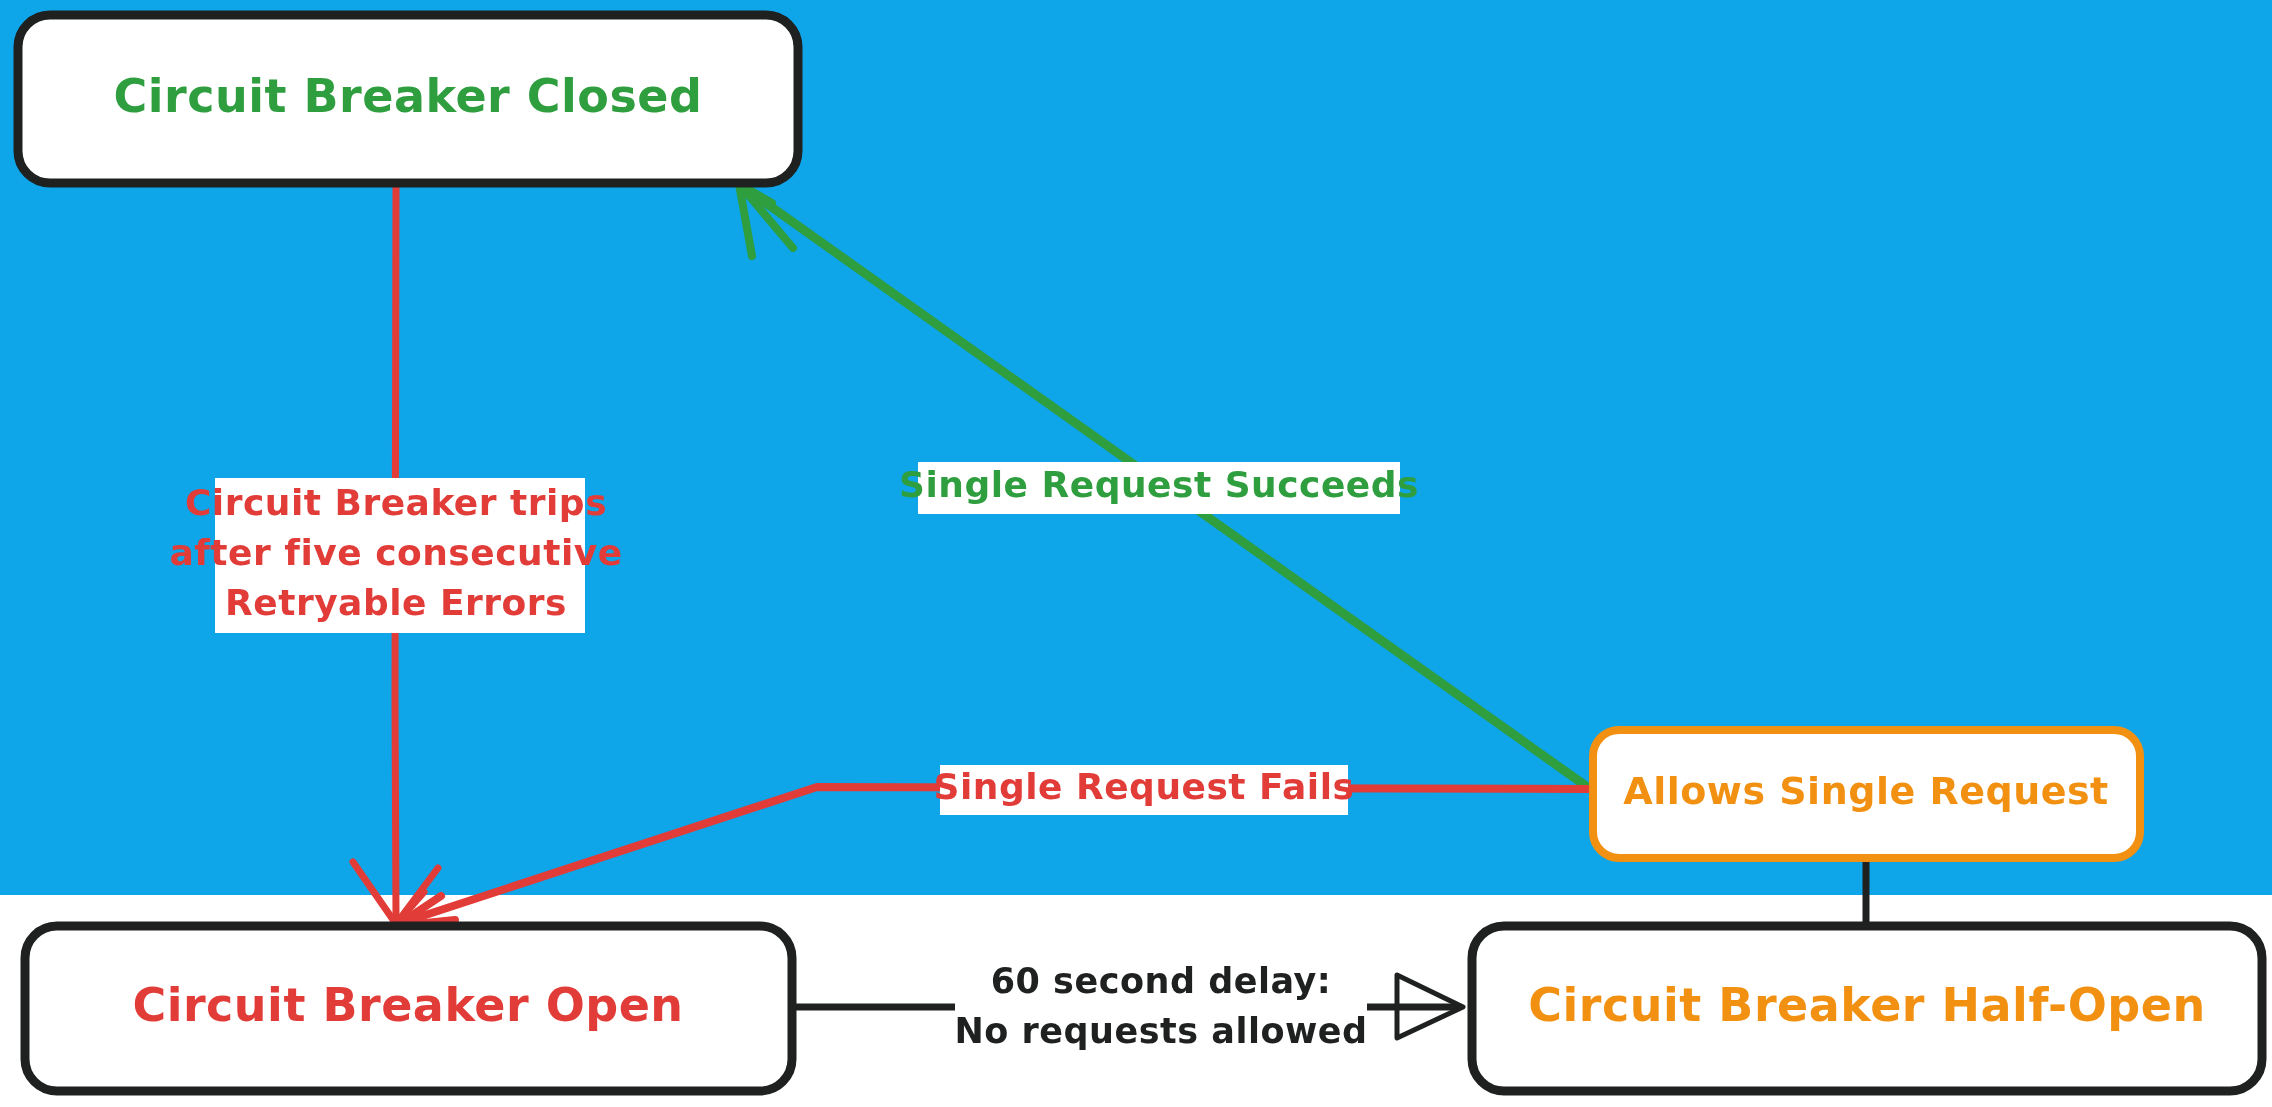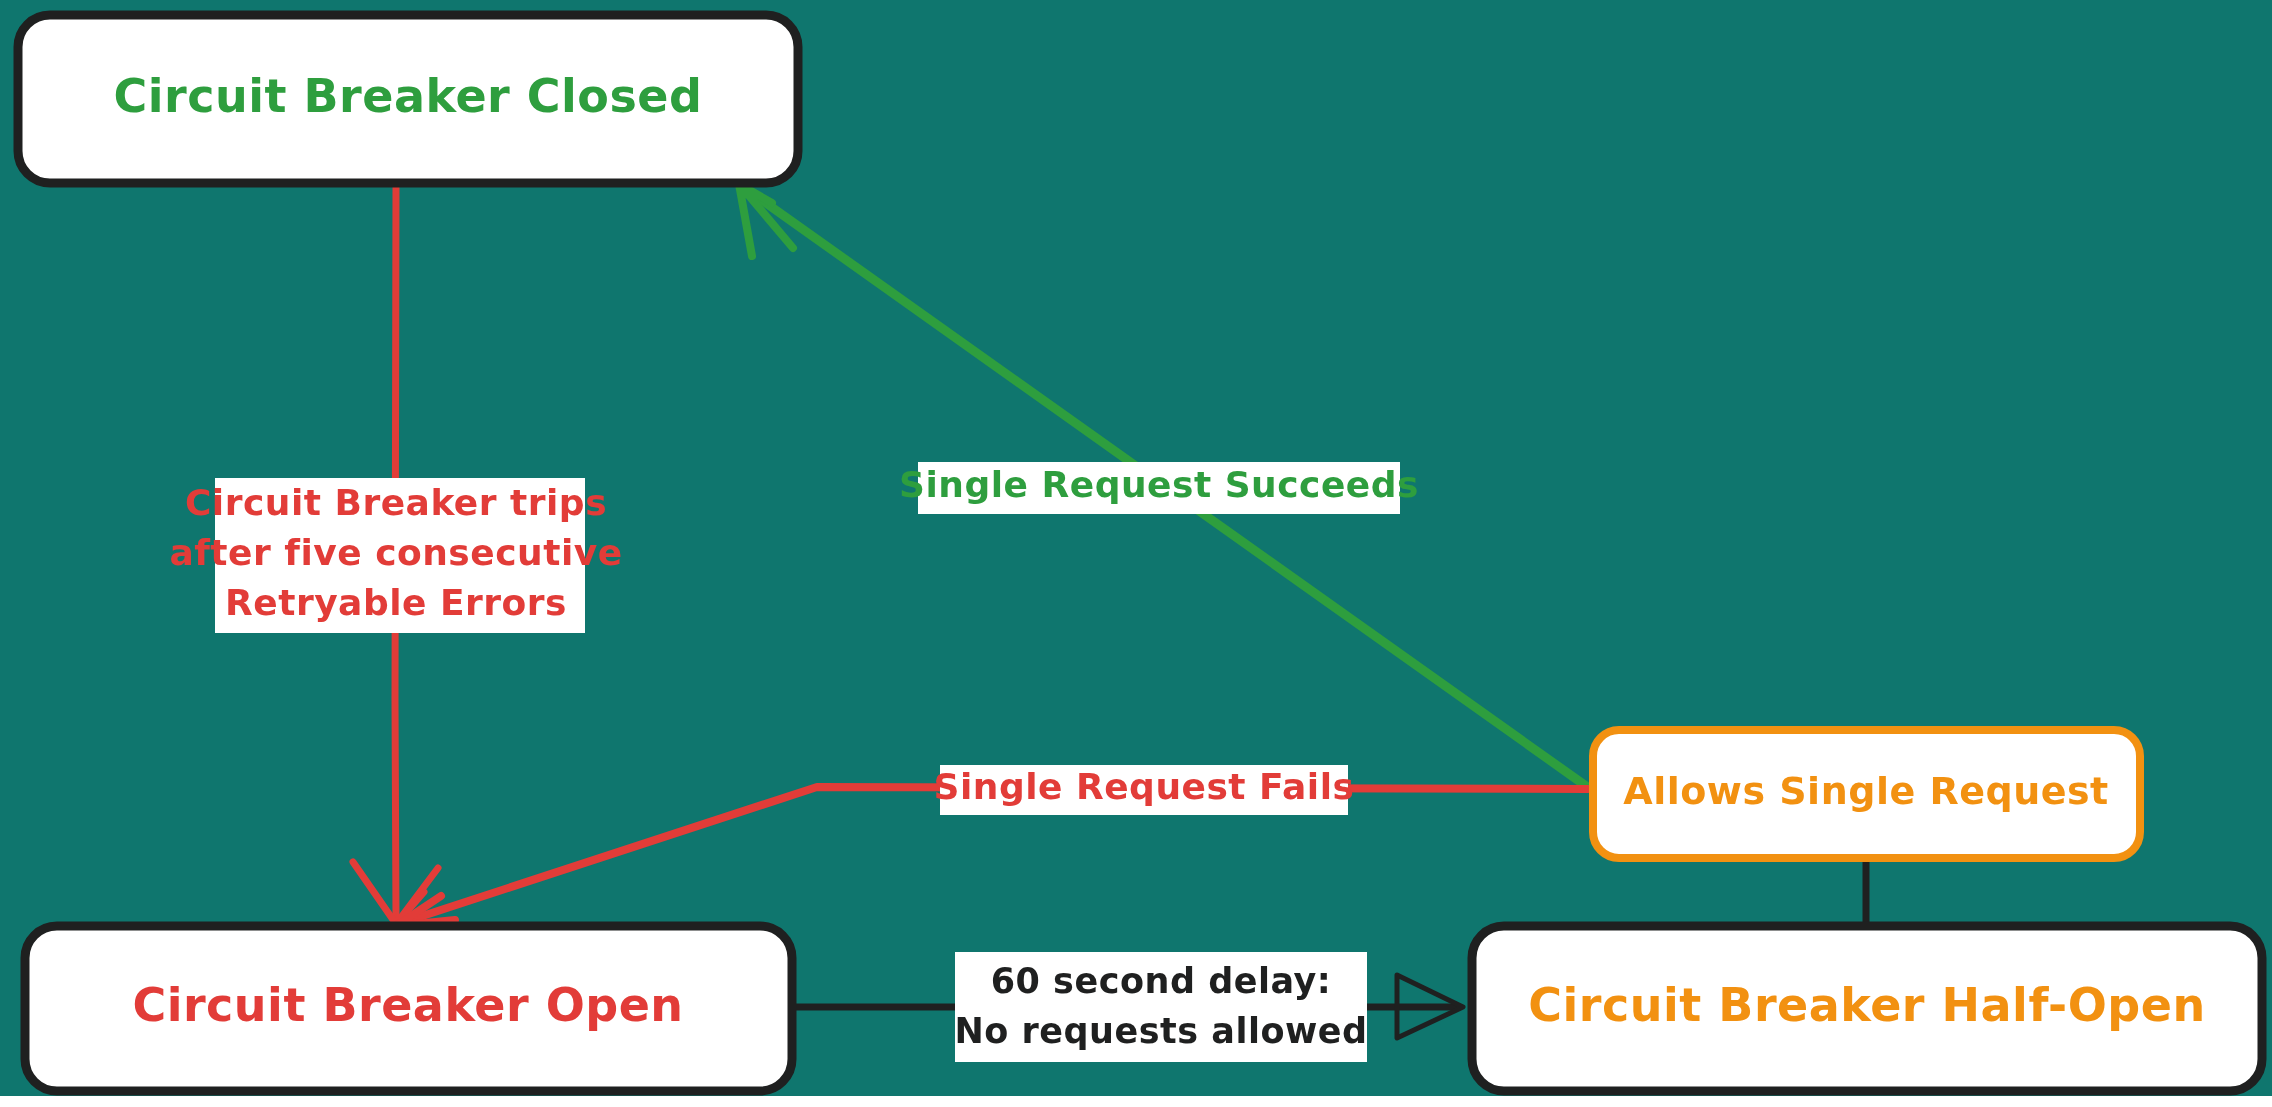--- a/index.html
+++ b/index.html
@@ -9,22 +9,22 @@
   }
   body {
     width: 2272px;
     height: 1107px;
     font-family: "DejaVu Sans", sans-serif;
     overflow: hidden;
   }
   #diagram-root {
     position: relative;
     width: 2272px;
-    height: 1096px;
-    background: #0f766e;
+    height: 895px;
+    background: #0ea5e9;
   }
   svg.canvas {
     position: absolute;
     top: 0;
     left: 0;
     width: 2272px;
     height: 1107px;
     display: block;
   }
   .node-label,

